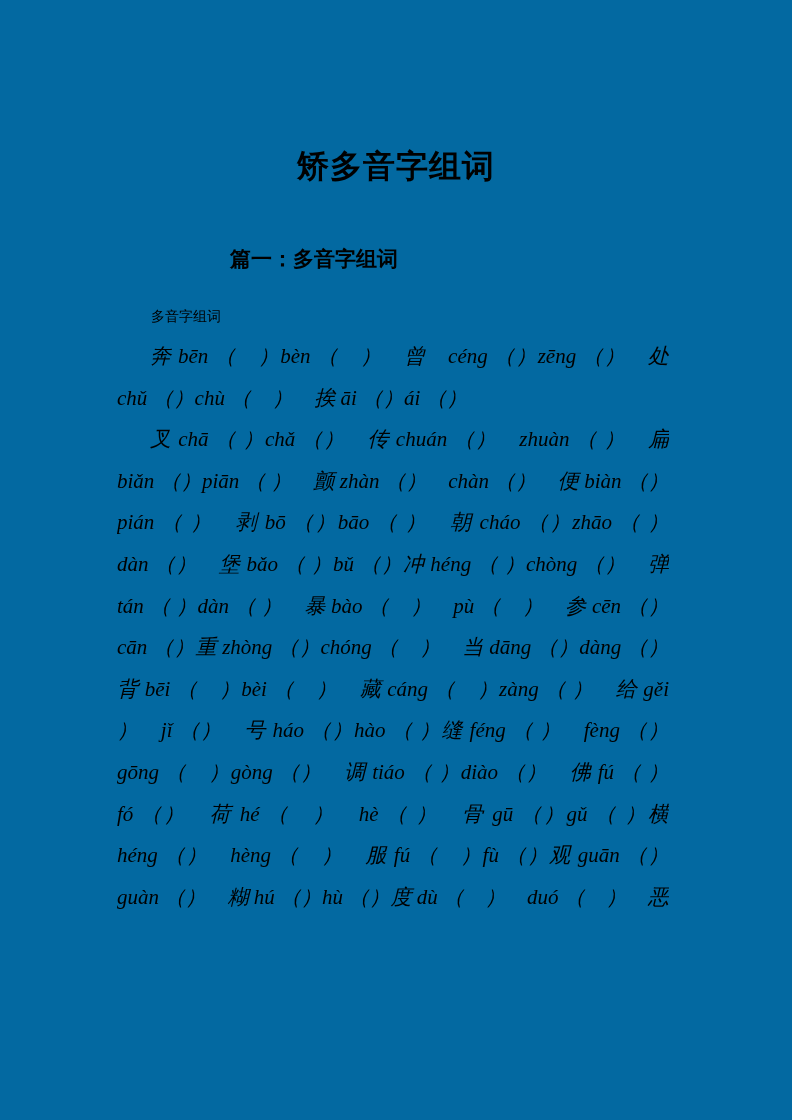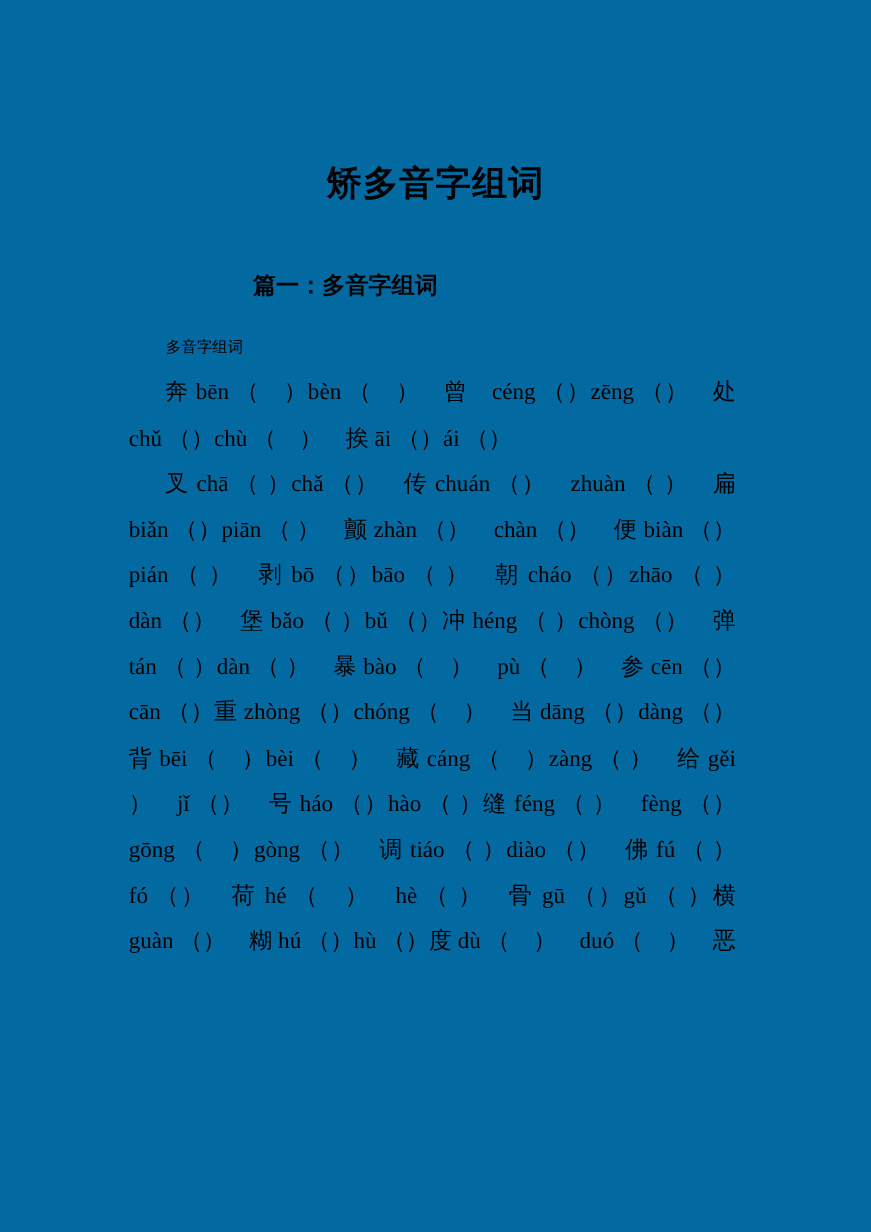--- a/index.html
+++ b/index.html
@@ -53,20 +53,21 @@
     width: 552px;
     font-size: 21px;
     line-height: 41.6px;
   }
   .body-text p.line {
     margin: 0;
     height: 41.6px;
     overflow: hidden;
     text-align: justify;
     text-align-last: justify;
+    font-style: italic;
   }
   .body-text p.line.indent {
     text-indent: 33px;
   }
   .body-text p.line.no-justify {
     text-align: center;
     text-align-last: left;
   }
 </style>
 </head>
@@ -86,16 +87,17 @@
     <p class="line indent">叉 chā （ ）chǎ （）　传 chuán （）　zhuàn （ ）　扁</p>
     <p class="line">biǎn （）piān （ ）　颤 zhàn （）　chàn （）　便 biàn （）</p>
     <p class="line">pián （ ）　剥 bō （）bāo （ ）　朝 cháo （）zhāo （ ）　泊</p>
     <p class="line">dàn （）　堡 bǎo （ ）bǔ （）冲 héng （ ）chòng （）　弹</p>
     <p class="line">tán （ ）dàn （ ）　暴 bào （　）　pù （　）　参 cēn （）</p>
     <p class="line">cān （）重 zhòng （）chóng （　）　当 dāng （）dàng （）</p>
     <p class="line">背 bēi （　）bèi （　）　藏 cáng （　）zàng （ ）　给 gěi （</p>
     <p class="line">）　jǐ （）　号 háo （）hào （ ）缝 féng （ ）　fèng （）　供</p>
     <p class="line">gōng （　）gòng （）　调 tiáo （ ）diào （）　佛 fú （ ）</p>
     <p class="line">fó （）　荷 hé （　）　hè （ ）　骨 gū （）gǔ （ ）横</p>
+    <p class="line">héng （）　hèng （　）　服 fú （　）fù （）观 guān （）</p>
     <p class="line">guàn （）　糊 hú （）hù （）度 dù （　）　duó （　）　恶 ě （</p>
   </div>
 
 </div>
 
 </body></html>

